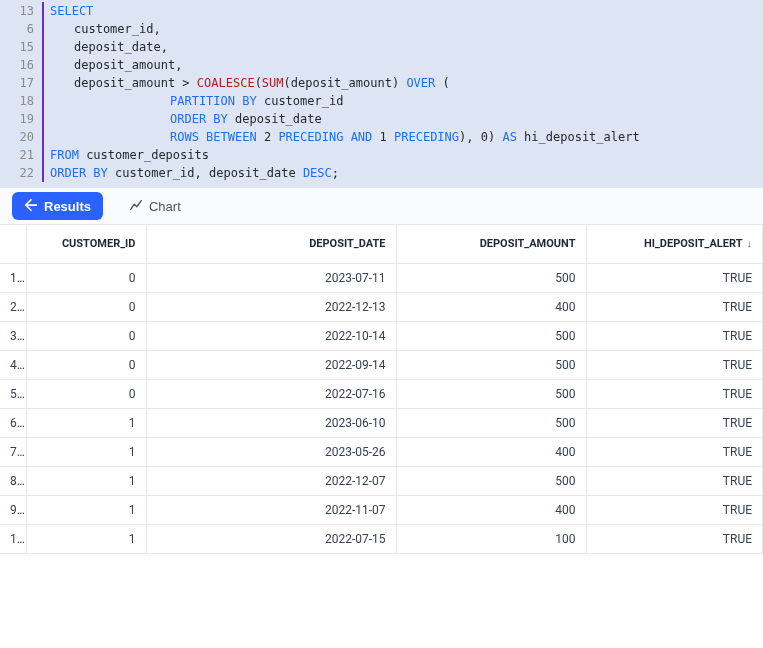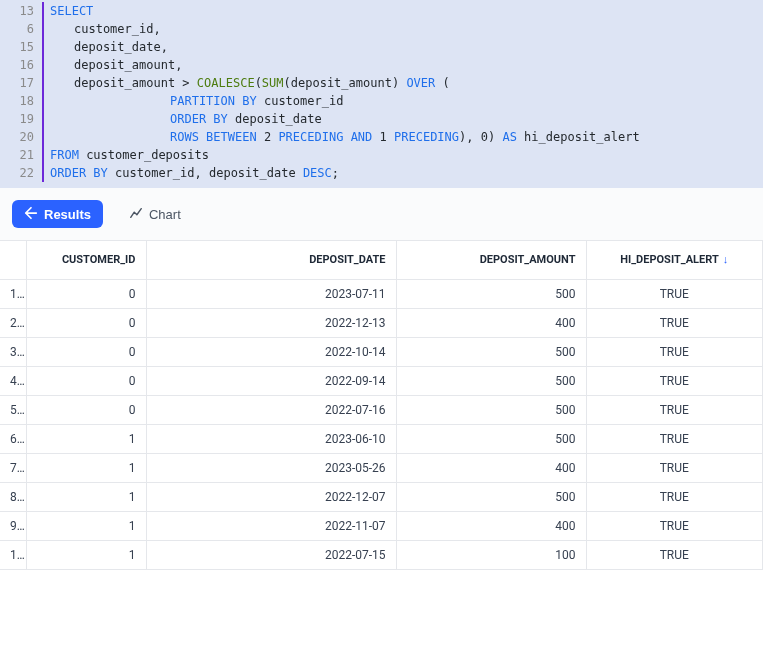--- a/index.html
+++ b/index.html
@@ -30,31 +30,31 @@
   .gutter div { height: 18px; }
   .code {
     flex: 1;
     padding-left: 6px;
     border-left: 2px solid #6d28d9;
     white-space: pre;
     overflow-x: auto;
   }
   .code .line { height: 18px; display: block; }
   .kw { color: #1f6feb; }
-  .fn { color: #4d7c0f; }
+  .fn { color: #b91c1c; }
   .ident { color: #24292e; }
   .op { color: #24292e; }
   .ws0 { display:inline-block; width: 24px; }
   .ws1 { display:inline-block; width: 120px; }
   
   .tabs {
     display: flex;
     align-items: center;
     gap: 14px;
-    padding: 12px 12px;
+    padding: 4px 12px;
     background: #fafbfc;
     border-bottom: 1px solid #e5e7eb;
   }
   .tab-btn {
     display: inline-flex;
     align-items: center;
     gap: 6px;
     height: 28px;
     padding: 0 12px;
     border-radius: 6px;
@@ -102,21 +102,21 @@
     width: 26px;
     text-align: center;
     color: #9ca3af;
     font-size: 11px;
     background: #fff;
     font-weight: 400;
   }
   th.col-customer, td.col-customer { width: 120px; text-align: right; }
   th.col-date, td.col-date { width: 250px; text-align: right; }
   th.col-amount, td.col-amount { width: 190px; text-align: right; }
-  th.col-alert, td.col-alert { text-align: center; }
+  th.col-alert, td.col-alert { text-align: right; }
   .sort-arrow { color: #2b62ff; margin-left: 4px; font-weight: 700; }
 </style>
 </head>
 <body>
 
 <div class="code-area">
   <div class="gutter">
       <div>13</div>
       <div>6</div>
       <div>15</div>

